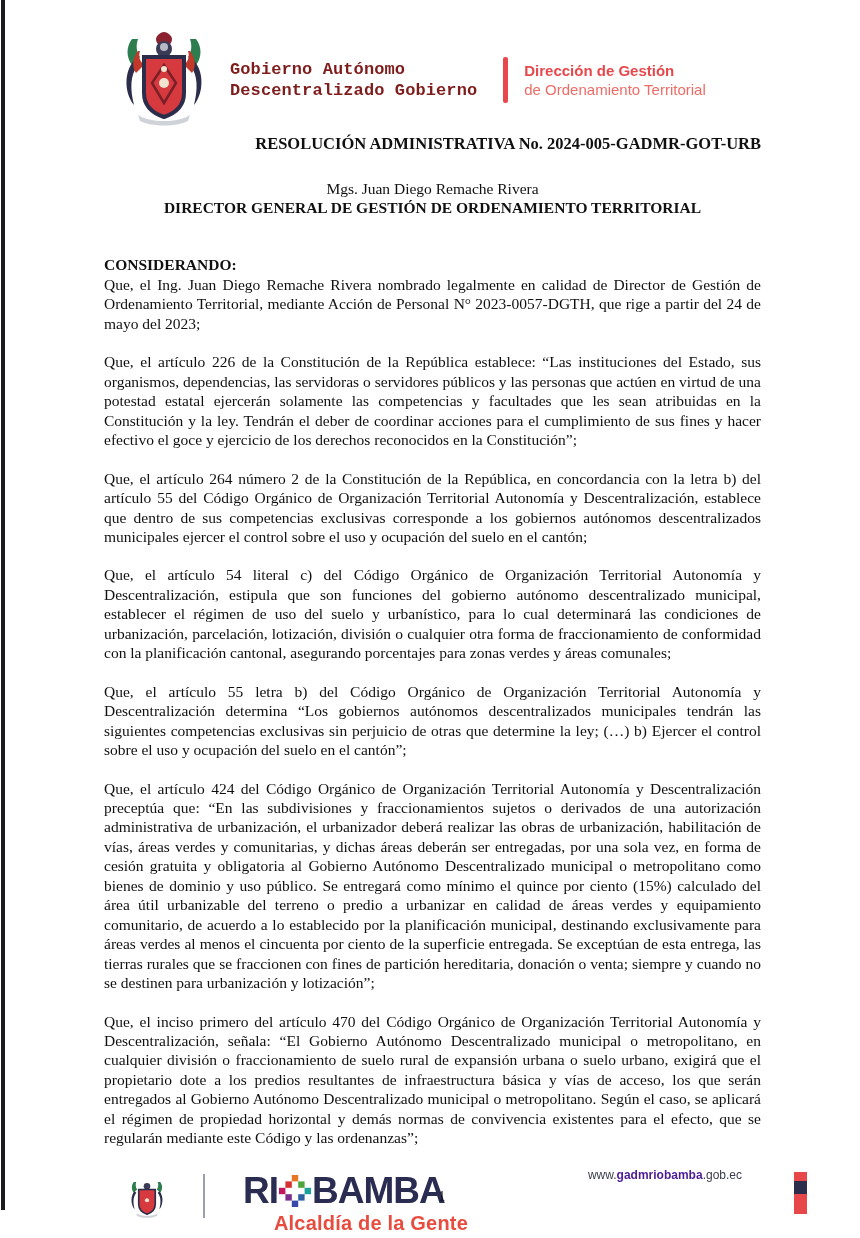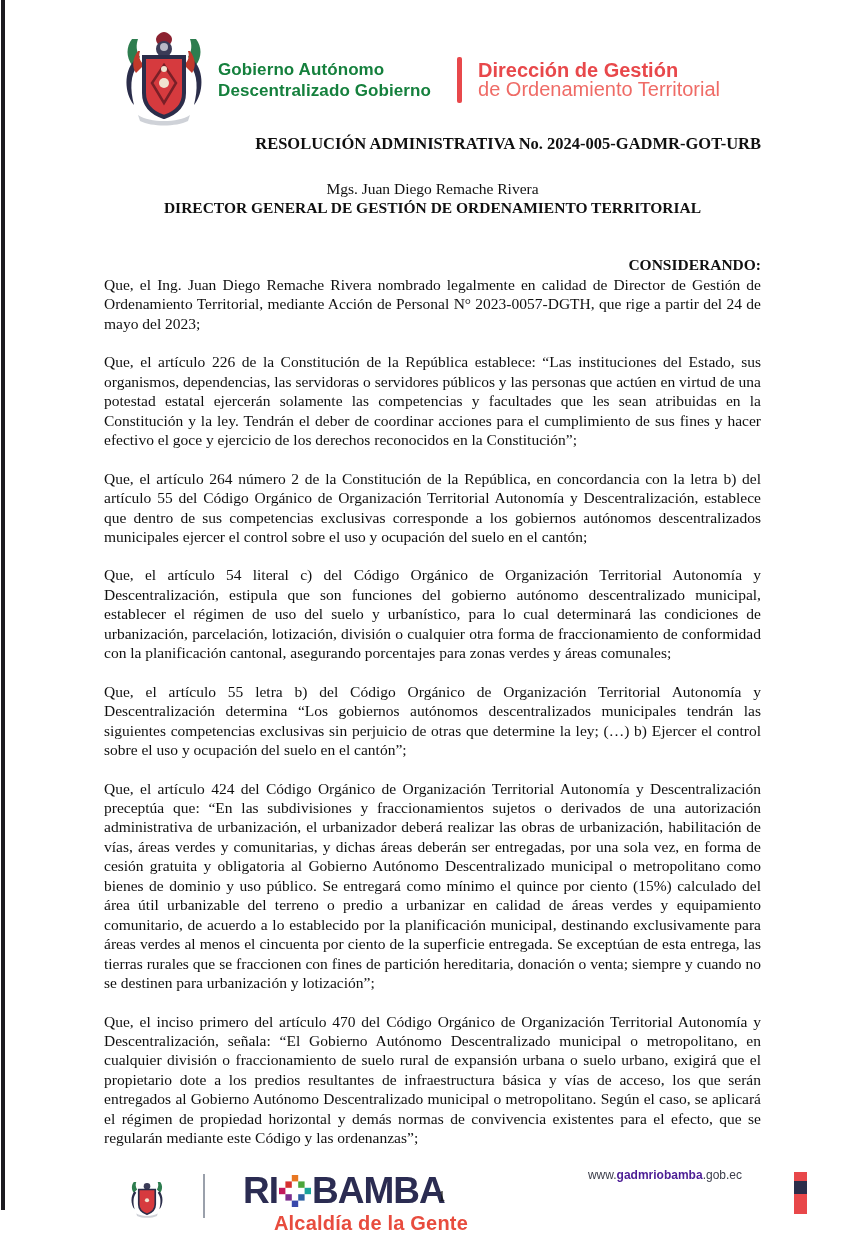--- a/index.html
+++ b/index.html
@@ -16,48 +16,48 @@
     position:absolute;left:1px;top:0;width:4px;height:1210px;
     background:#1c1a1f;
   }
   
   .letterhead{
     position:absolute;left:118px;top:30px;width:640px;height:100px;
     display:flex;align-items:center;
   }
   .crest{width:92px;height:98px;flex:0 0 auto;}
   .org-name{
-    margin-left:8px;
-    font-family:Liberation Sans, sans-serif;
+    margin-left:20px;
+    font-family:Liberation Mono, monospace;
     font-weight:bold;
     font-size:17px;line-height:21px;
-    color:#15803d;
+    color:#7f1d1d;
     letter-spacing:.1px;
   }
   .dept-divider{
     width:5px;height:46px;background:#e8484b;border-radius:2px;
     margin-left:26px;margin-right:16px;flex:0 0 auto;
   }
   .dept{
     font-family:"Liberation Sans", sans-serif;
-    font-size:20px;line-height:19px;
+    font-size:15px;line-height:19px;
   }
   .dept .d1{color:#e8484b;font-weight:bold;}
   .dept .d2{color:#ef6b66;}
   
   .doc{
     position:absolute;left:104px;top:134px;width:657px;
   }
   .doc-title{
     text-align:right;font-weight:bold;font-size:16.5px;margin:0 0 26px 0;
   }
   .sig-name{text-align:center;font-size:15.5px;margin:0;}
   .sig-role{text-align:center;font-weight:bold;font-size:15.5px;margin:1px 0 0 0;}
   .section-heading{
-    text-align:right;font-weight:bold;font-size:15.5px;margin:39px 0 0 0;
+    text-align:left;font-weight:bold;font-size:15.5px;margin:39px 0 0 0;
   }
   .paragraphs p{
     margin:0 0 19px 0;
     font-size:15.5px;line-height:19.45px;
     text-align:justify;
   }
   .paragraphs p:first-child{margin-top:1px;}
   .paragraphs strong{font-weight:normal;}
   
   .footer-logo{

